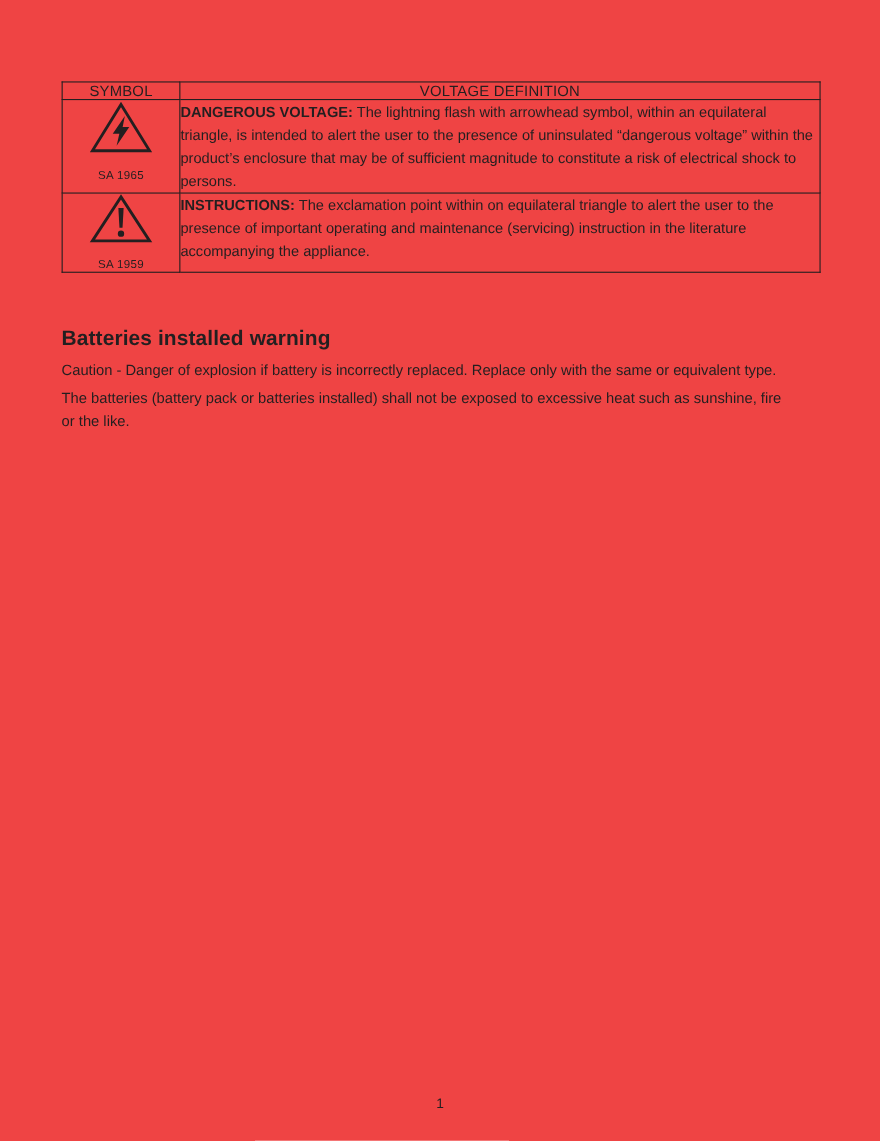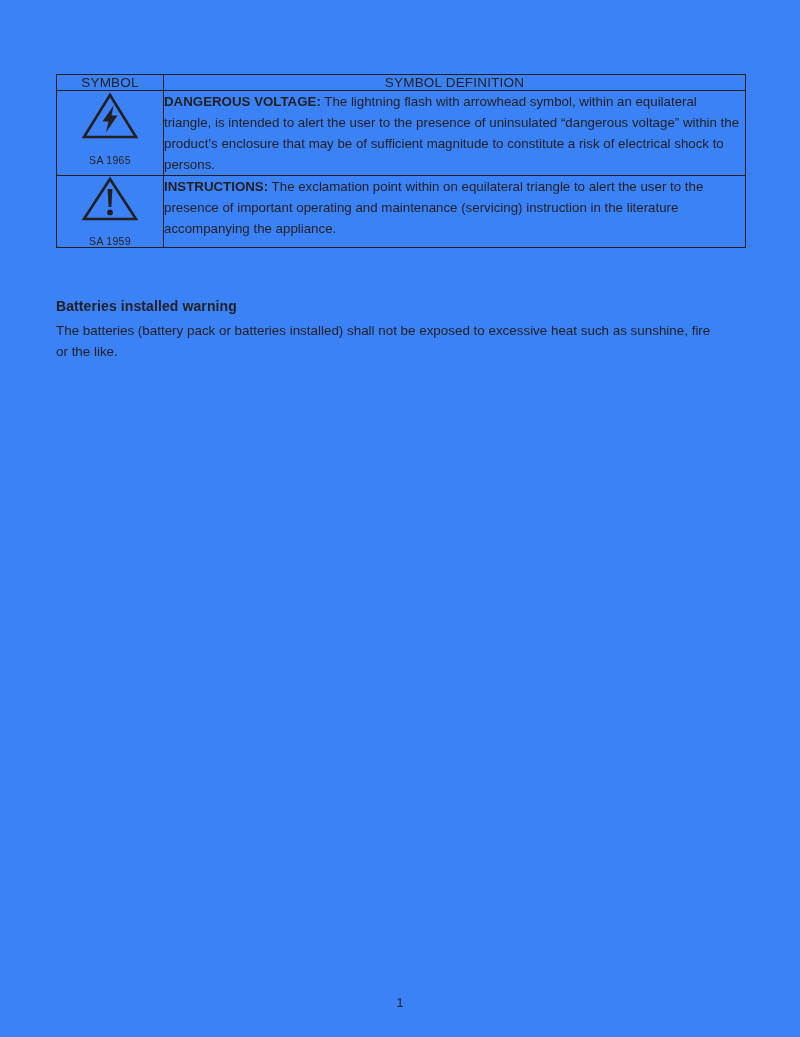--- a/index.html
+++ b/index.html
@@ -13,21 +13,21 @@
     height: 1037px;
     position: relative;
     font-family: "Liberation Sans", sans-serif;
     color: #231f20;
     overflow: hidden;
   }
 
   .page {
     position: absolute;
     inset: 0;
-    background: #3b82f6;
+    background: #ef4444;
   }
 
   
   .symbol-table {
     position: absolute;
     left: 56px;
     top: 74px;
     width: 689px;
     border-collapse: collapse;
     table-layout: fixed;
@@ -80,34 +80,34 @@
   }
 
   
   .warning-block {
     position: absolute;
     left: 56px;
     top: 298px;
     width: 665px;
   }
   .warning-heading {
-    font-size: 14px;
+    font-size: 19px;
     font-weight: bold;
     color: #231f20;
     margin: 0 0 6px 0;
     letter-spacing: 0.1px;
   }
   .warning-para {
     font-size: 13.4px;
     line-height: 1.57;
     color: #231f20;
     margin: 0;
   }
   .warning-para + .warning-para {
-    margin-top: 16px;
+    margin-top: 4px;
   }
 
   
   .page-number {
     position: absolute;
     left: 0;
     right: 0;
     top: 996px;
     text-align: center;
     font-size: 12.5px;
@@ -120,21 +120,21 @@
 <div class="page">
 
   <table class="symbol-table">
     <colgroup>
       <col class="col-symbol">
       <col class="col-def">
     </colgroup>
     <thead>
       <tr>
         <th class="th-cell">SYMBOL</th>
-        <th class="th-cell">SYMBOL DEFINITION</th>
+        <th class="th-cell">VOLTAGE DEFINITION</th>
       </tr>
     </thead>
     <tbody>
 
       <tr>
         <td class="symbol-cell">
           <svg class="symbol-art" width="58" height="50" viewBox="0 0 58 50">
             <polygon points="29,4 55,46 3,46" fill="none" stroke="#231f20" stroke-width="2.6" stroke-linejoin="miter"></polygon>
             <path d="M32.5 14.5 L21.5 30.5 L27.5 30.5 L25 41.5 L36.5 24.5 L30.5 24.5 Z" fill="#231f20"></path>
           </svg>
@@ -153,18 +153,19 @@
           <span class="symbol-code">SA 1959</span>
         </td>
         <td class="def-cell"><span class="lead">INSTRUCTIONS:</span><span> The exclamation point within on equilateral triangle to alert the user to the presence of important operating and maintenance (servicing) instruction in the literature accompanying the appliance.</span></td>
       </tr>
 
     </tbody>
   </table>
 
   <div class="warning-block">
     <h2 class="warning-heading">Batteries installed warning</h2>
+    <p class="warning-para">Caution - Danger of explosion if battery is incorrectly replaced. Replace only with the same or equivalent type.</p>
     <p class="warning-para">The batteries (battery pack or batteries installed) shall not be exposed to excessive heat such as sunshine, fire or the like.</p>
   </div>
 
   <div class="page-number">1</div>
 
 </div>
 
 </body></html>

